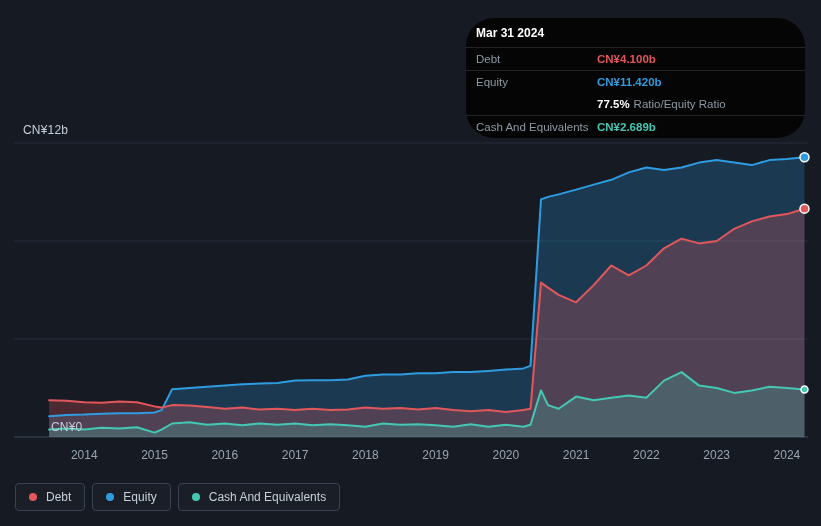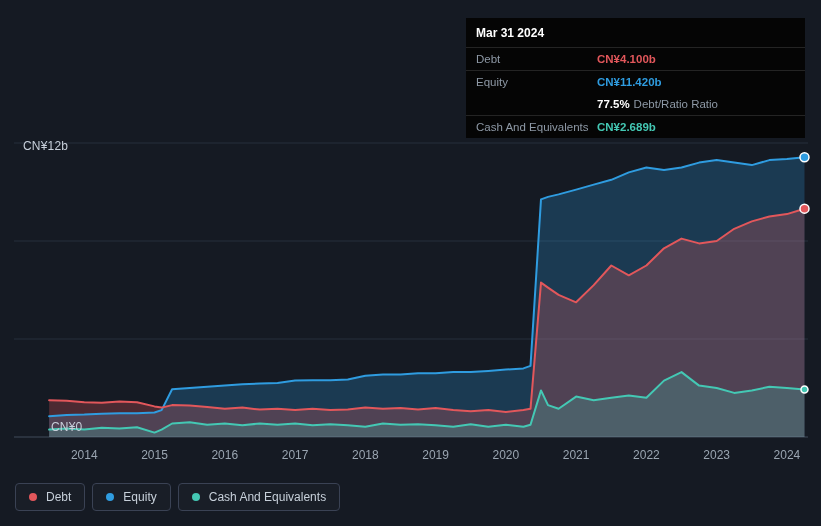--- a/index.html
+++ b/index.html
@@ -15,33 +15,34 @@
     overflow: hidden;
   }
   svg.chart { position: absolute; left: 0; top: 0; }
   .y-label {
     position: absolute;
     left: 23px;
     font-size: 12px;
     color: #c7cfda;
     letter-spacing: 0.2px;
   }
-  .y-label.top { top: 123px; margin-top: 16px; }
+  .y-label.top { top: 123px; }
   .y-label.bottom { top: 420px; margin-left: 28px; }
 
   
   .tooltip {
     position: absolute;
     left: 466px;
     top: 18px;
     width: 339px;
     background: #050505;
     color: #98a2ae;
     font-size: 11.5px;
     z-index: 5;
+    border-radius: 28px;
   }
   .tooltip .t-title {
     padding: 8px 10px 7px 10px;
     font-size: 12px;
     font-weight: bold;
     color: #ffffff;
   }
   .tooltip .sep { border-top: 1px solid #242424; }
   .tooltip .t-row {
     display: flex;
@@ -130,21 +131,21 @@
       <span class="t-value v-debt">CN¥4.100b</span>
     </div>
     <div class="sep"></div>
     <div class="t-row">
       <span class="t-label">Equity</span>
       <span class="t-value v-equity">CN¥11.420b</span>
     </div>
     <div class="t-row">
       <span class="t-label"></span>
       <span>
-        <span class="v-ratio-pct">77.5%</span><span class="v-ratio-txt">Debt/Ratio Ratio</span>
+        <span class="v-ratio-pct">77.5%</span><span class="v-ratio-txt">Ratio/Equity Ratio</span>
       </span>
     </div>
     <div class="sep"></div>
     <div class="t-row">
       <span class="t-label">Cash And Equivalents</span>
       <span class="t-value v-cash">CN¥2.689b</span>
     </div>
   </div>
 
   <div class="legend">

